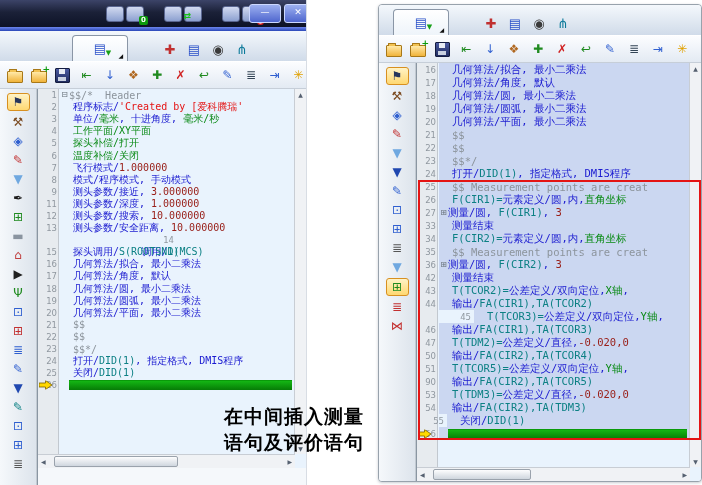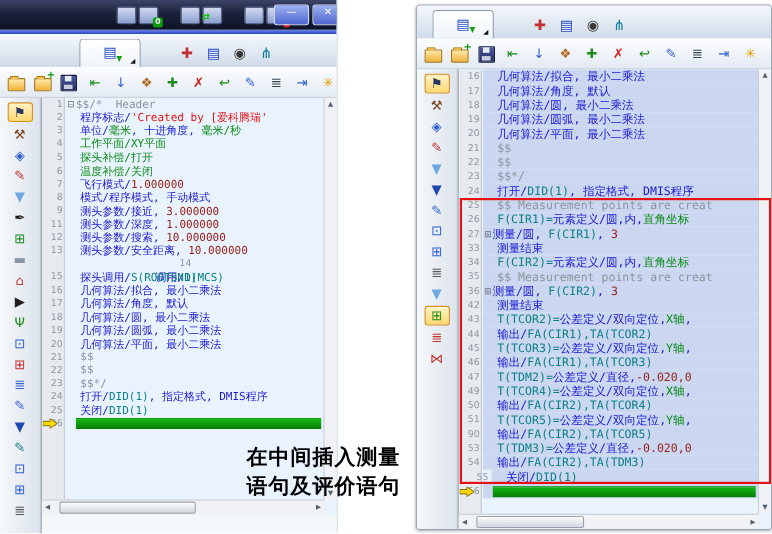--- a/index.html
+++ b/index.html
@@ -586,46 +586,39 @@
                   <span class="code"><span class="tk-i">T(TCOR2)=</span><span class="tk-k">公差定义/双向定位,</span><span class="tk-v">X轴</span><span class="tk-k">,</span></span>
                 </span>
               </div>
               <div class="row" style="height: 13px;">
                 <span class="num">44</span>
                 <span class="bodyzone">
                   <span class="fold"></span>
                   <span class="code"><span class="tk-k">输出/</span><span class="tk-i">FA(CIR1),TA(TCOR2)</span></span>
                 </span>
               </div>
-              <div class="row" style="height: 13px;">
+              <div class="row" style="height: 13px; margin-left: 35px;">
                 <span class="num">45</span>
                 <span class="bodyzone">
                   <span class="fold"></span>
                   <span class="code"><span class="tk-i">T(TCOR3)=</span><span class="tk-k">公差定义/双向定位,</span><span class="tk-v">Y轴</span><span class="tk-k">,</span></span>
                 </span>
               </div>
               <div class="row" style="height: 13px;">
                 <span class="num">46</span>
                 <span class="bodyzone">
                   <span class="fold"></span>
                   <span class="code"><span class="tk-k">输出/</span><span class="tk-i">FA(CIR1),TA(TCOR3)</span></span>
                 </span>
               </div>
               <div class="row" style="height: 13px;">
                 <span class="num">47</span>
                 <span class="bodyzone">
                   <span class="fold"></span>
                   <span class="code"><span class="tk-i">T(TDM2)=</span><span class="tk-k">公差定义/直径,</span><span class="tk-n">-0.020,0</span></span>
-                </span>
-              </div>
-              <div class="row" style="height: 13px;">
-                <span class="num">49</span>
-                <span class="bodyzone">
-                  <span class="fold"></span>
-                  <span class="code"><span class="tk-i">T(TCOR4)=</span><span class="tk-k">公差定义/双向定位,</span><span class="tk-v">X轴</span><span class="tk-k">,</span></span>
                 </span>
               </div>
               <div class="row" style="height: 13px;">
                 <span class="num">50</span>
                 <span class="bodyzone">
                   <span class="fold"></span>
                   <span class="code"><span class="tk-k">输出/</span><span class="tk-i">FA(CIR2),TA(TCOR4)</span></span>
                 </span>
               </div>
               <div class="row" style="height: 13px;">

